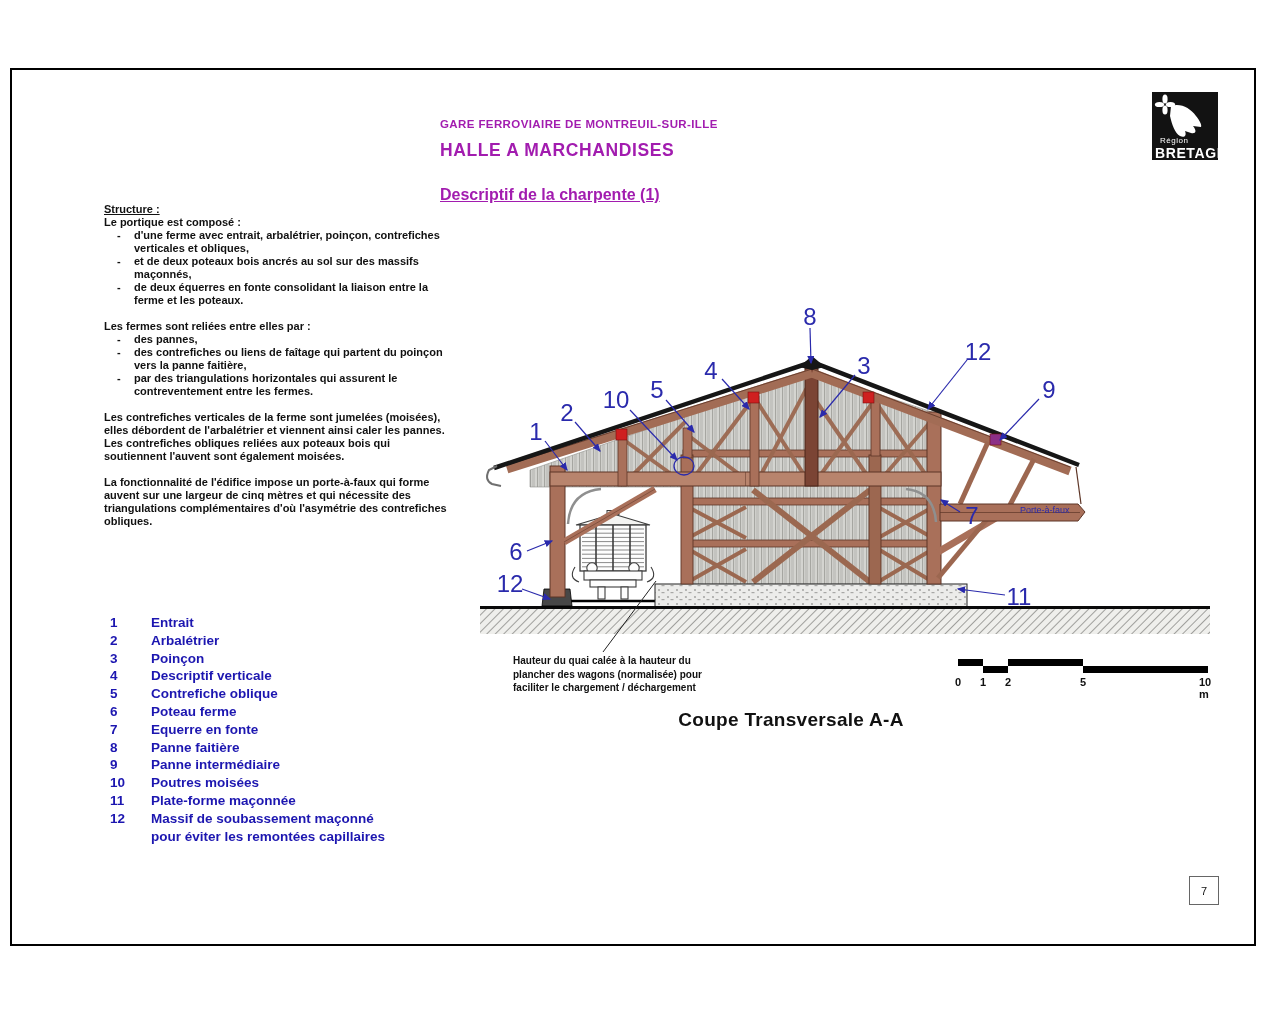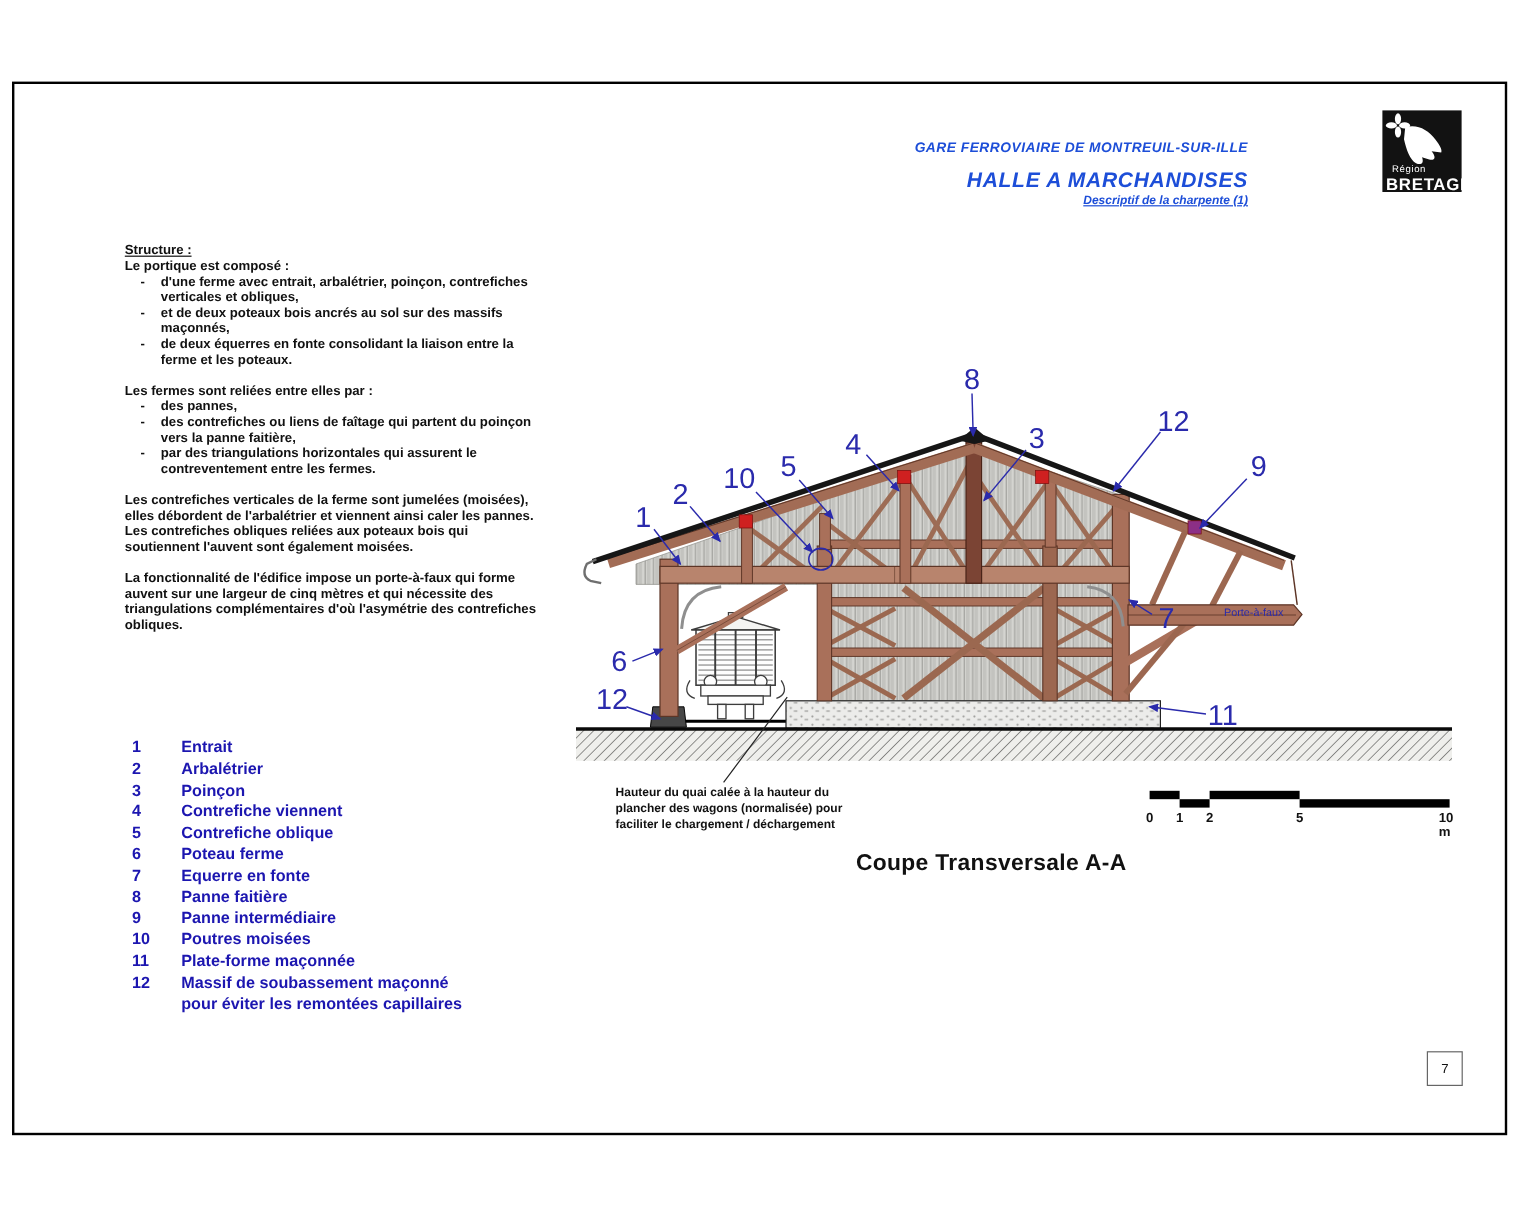--- a/index.html
+++ b/index.html
@@ -1,24 +1,24 @@
 <!DOCTYPE html>
 <html><head>
 <meta charset="utf-8">
 <style>
   html,body{margin:0;padding:0;background:#fff;}
   body{width:1268px;height:1014px;position:relative;overflow:hidden;
        font-family:"Liberation Sans",sans-serif;color:#111;}
   .frame{position:absolute;left:10px;top:68px;width:1242px;height:874px;border:2px solid #000;}
 
   
-  .hdr{position:absolute;left:440px;top:118px;width:600px;text-align:right;color:#1d4ed8;font-style:italic;}
+  .hdr{position:absolute;left:440px;top:118px;width:600px;text-align:left;color:#a21caf;}
   .hdr .l1{font-size:11.5px;font-weight:bold;letter-spacing:.4px;}
   .hdr .l2{font-size:17.5px;font-weight:bold;letter-spacing:.6px;margin-top:10px;}
-  .hdr .l3{font-size:10px;font-weight:bold;margin-top:1px;text-decoration:underline;}
+  .hdr .l3{font-size:16px;font-weight:bold;margin-top:25px;text-decoration:underline;}
 
   
   .logo{position:absolute;left:1152px;top:92px;width:66px;height:68px;background:#121212;}
   .logo svg{position:absolute;left:0;top:0;}
   .logo .rg{position:absolute;left:8px;top:44px;color:#fff;font-size:8px;letter-spacing:.5px;}
   .logo .br{position:absolute;left:3px;top:53px;color:#fff;font-size:14px;font-weight:bold;letter-spacing:.6px;}
 
   
   .leftcol{position:absolute;left:104px;top:203px;width:348px;font-size:11px;font-weight:bold;line-height:13px;}
   .leftcol .head{text-decoration:underline;margin:0 0 0 0;}
@@ -40,21 +40,21 @@
   .diag{position:absolute;left:470px;top:295px;}
   .co{position:absolute;font-size:24px;color:#2a2aac;transform:translate(-50%,-50%);}
   .paf{position:absolute;left:1020px;top:505px;font-size:9px;color:#2a2aac;}
   .quai{position:absolute;left:480px;top:654px;font-size:10px;font-weight:bold;line-height:13.5px;white-space:pre-line;margin-left:33px;}
 
   
   .sb{position:absolute;left:958px;top:659px;width:250px;height:32px;}
   .sb .seg{position:absolute;background:#000;height:7px;}
   .sb .sl{position:absolute;top:17px;font-size:11px;font-weight:bold;transform:translateX(-50%);}
 
-  .coupe{position:absolute;left:690px;top:709px;width:272px;text-align:center;
+  .coupe{position:absolute;left:655px;top:709px;width:272px;text-align:center;
          font-size:19px;font-weight:bold;letter-spacing:.3px;}
 
   .pagenum{position:absolute;left:1189px;top:876px;width:28px;height:27px;border:1px solid #666;
            display:flex;align-items:center;justify-content:center;font-size:11px;}
 </style>
 </head>
 <body>
 
 <div class="frame"></div>
 
@@ -126,21 +126,21 @@
     <div class="row">
       <span class="n">2</span>
       <span class="lbl">Arbalétrier</span>
     </div>
     <div class="row">
       <span class="n">3</span>
       <span class="lbl">Poinçon</span>
     </div>
     <div class="row">
       <span class="n">4</span>
-      <span class="lbl">Contrefiche viennent</span>
+      <span class="lbl">Descriptif verticale</span>
     </div>
     <div class="row">
       <span class="n">5</span>
       <span class="lbl">Contrefiche oblique</span>
     </div>
     <div class="row">
       <span class="n">6</span>
       <span class="lbl">Poteau ferme</span>
     </div>
     <div class="row">

